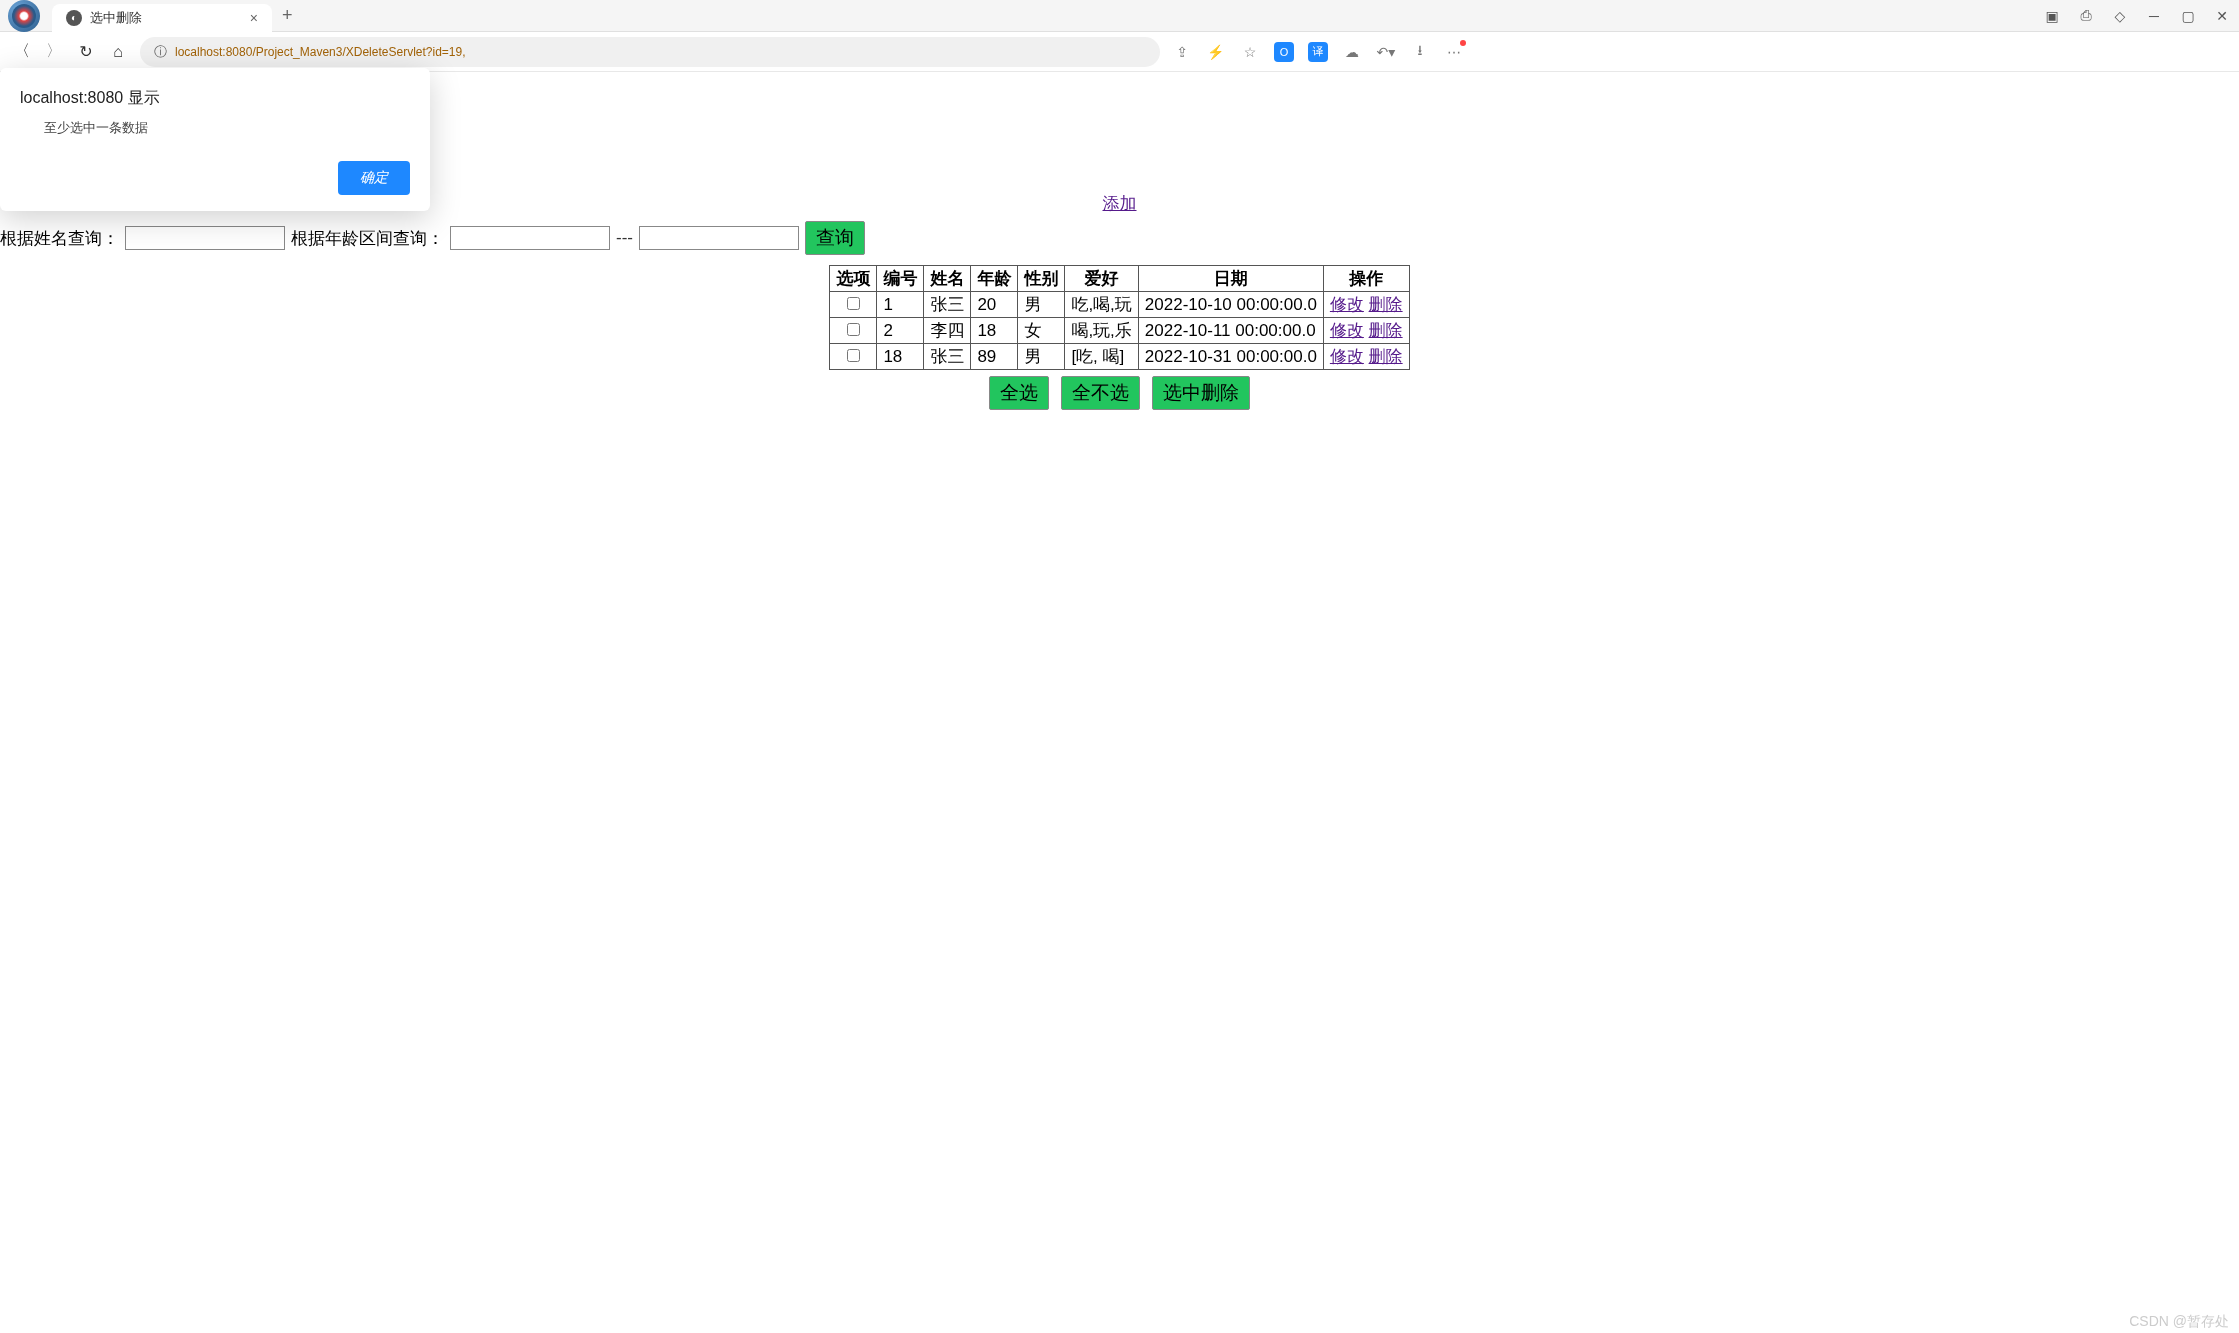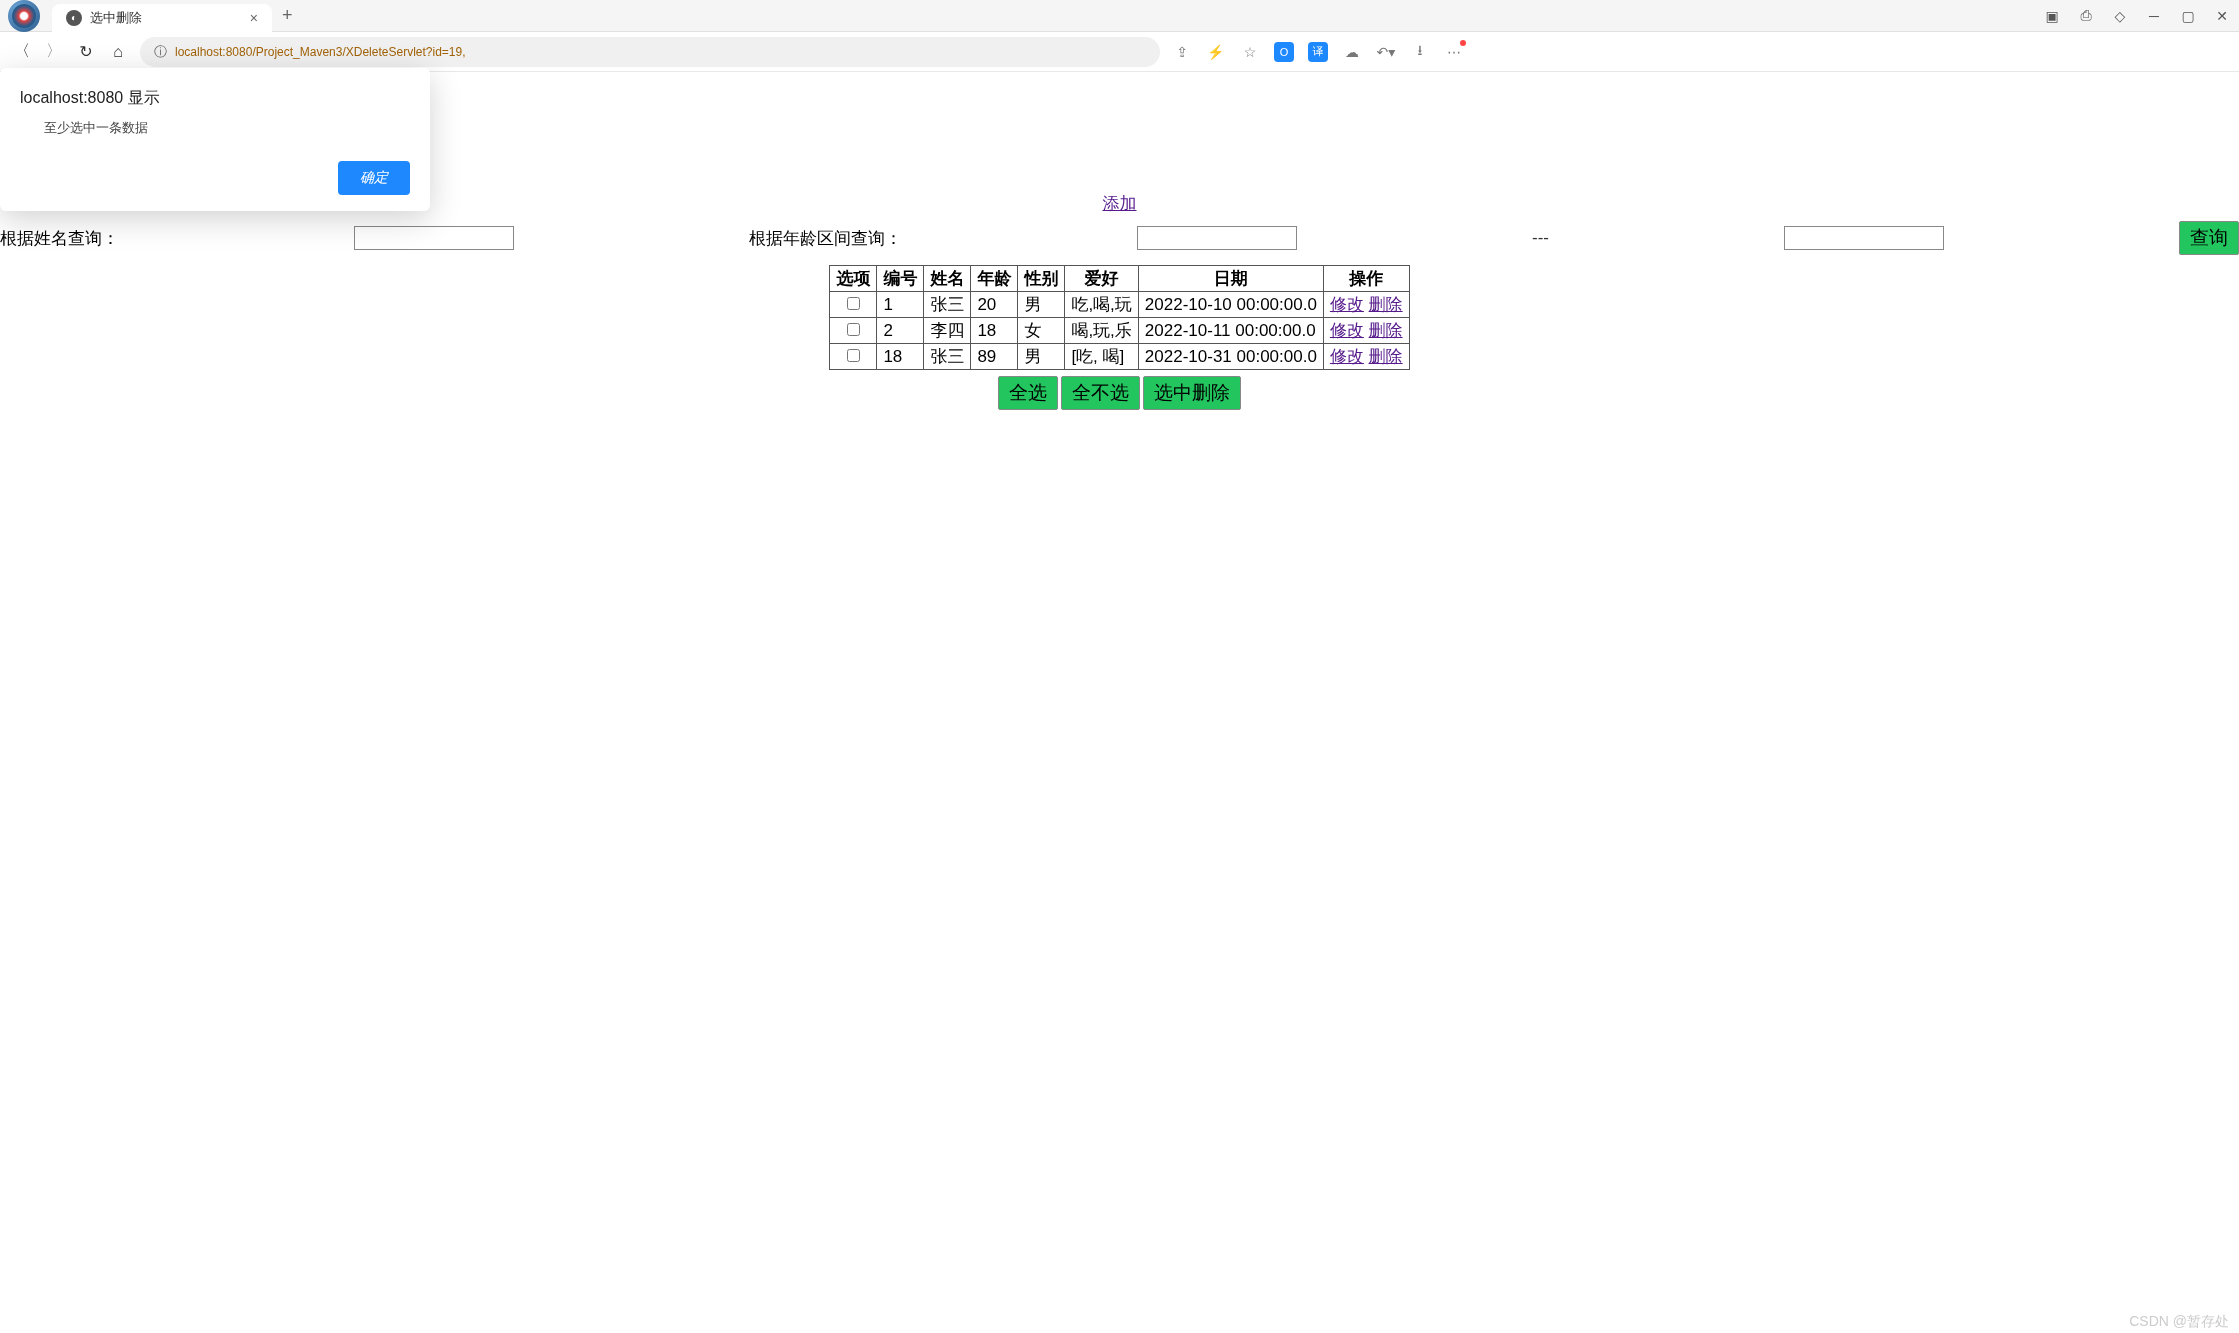--- a/index.html
+++ b/index.html
@@ -34,33 +34,33 @@
     .alert-box { background: #fff; border-radius: 6px; box-shadow: 0 8px 32px rgba(0,0,0,0.18); width: 430px; padding: 20px 20px 16px; }
     .alert-title { font-size: 16px; color: #222; margin-bottom: 10px; }
     .alert-msg { font-size: 13px; color: #444; margin-bottom: 24px; margin-left: 24px; }
     .alert-actions { text-align: right; }
     .alert-ok { background: #1e88ff; color: #fff; border: none; border-radius: 4px; padding: 8px 22px; font-size: 14px; cursor: pointer; font-style: italic; }
     
     
     .page { padding-top: 120px; }
     .center { text-align: center; }
     .add-link { color: #551a8b; text-decoration: underline; font-size: 17px; }
-    .search-row { margin: 6px 0 10px; display: flex; justify-content: space-between; align-items: center; gap: 6px; font-size: 17px; }
+    .search-row { margin: 6px 0 10px; display: flex; justify-content: flex-start; align-items: center; gap: 6px; font-size: 17px; }
     .search-row input[type=text] { height: 24px; border: 1px solid #888; padding: 2px 4px; font-size: 14px; }
     .name-input { width: 160px; }
     .age-input { width: 160px; }
     .query-btn, .bulk-btn { background: #22c55e; border: 1px solid #888; border-radius: 2px; padding: 3px 10px; font-size: 19px; cursor: pointer; font-family: inherit; }
     .dash { color: #333; }
     
     table { border-collapse: collapse; margin: 0 auto; font-size: 17px; border-radius: 29px; }
     th, td { border: 1px solid #555; padding: 1px 6px; text-align: left; }
     th { font-weight: bold; text-align: center; }
     td.center-cell { text-align: center; }
     .action-link { color: #551a8b; text-decoration: underline; cursor: pointer; }
-    .bulk-row { text-align: center; margin-top: 6px; display: flex; justify-content: center; gap: 3px; }
+    .bulk-row { text-align: center; margin-top: 6px; display: flex; justify-content: center; gap: 12px; }
     
     .watermark { position: fixed; bottom: 2px; right: 10px; color: #ccc; font-size: 14px; }
   </style>
 </head>
 <body>
 
 <div class="browser-top">
   <div class="avatar"></div>
   <div class="tab">
     <span class="tab-favicon">◐</span>

